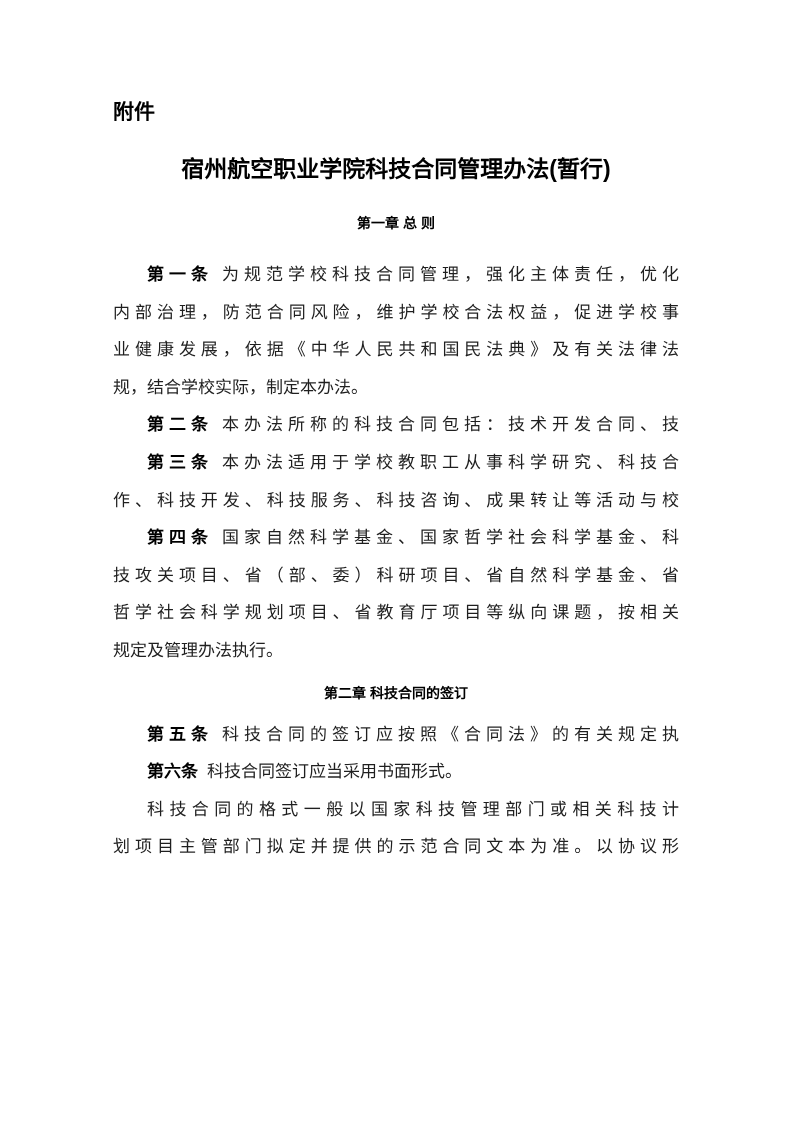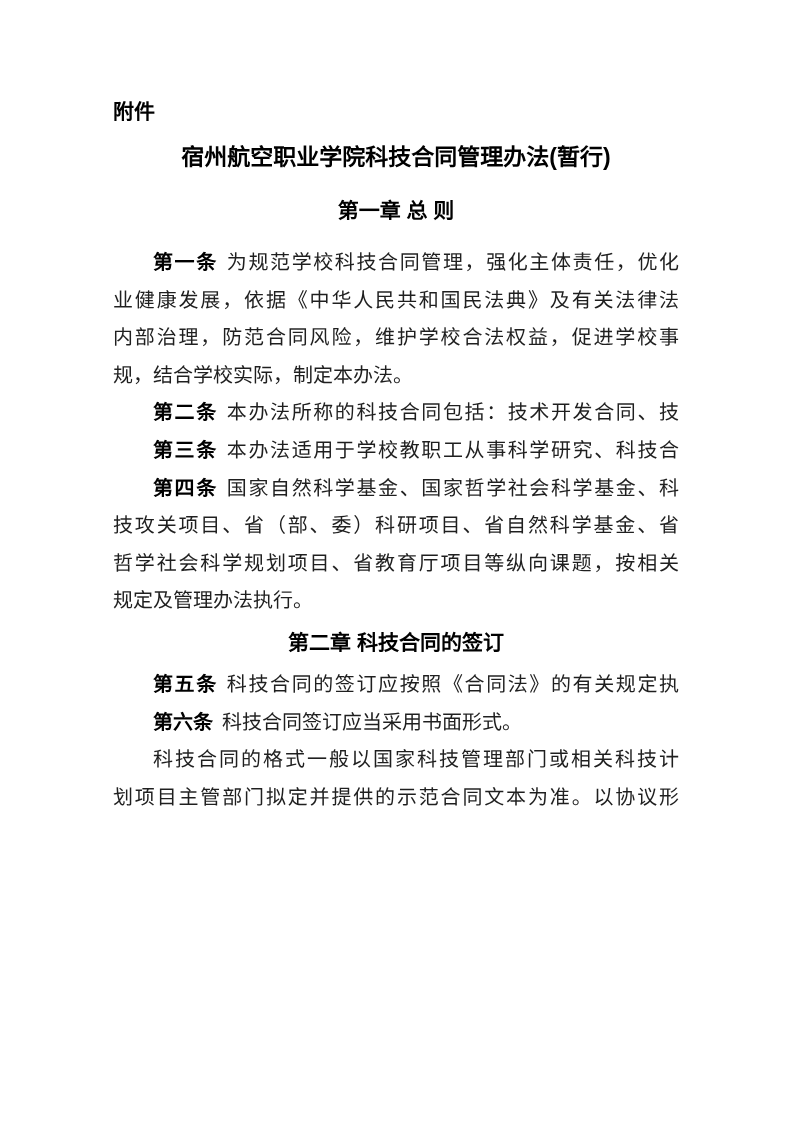--- a/index.html
+++ b/index.html
@@ -29,43 +29,43 @@
   }
   .attachment {
     margin-top: 100px;
     font-family: "Liberation Sans", "DejaVu Sans", sans-serif;
     font-weight: bold;
     font-size: 21px;
     line-height: 24px;
     color: var(--heading-color, #000000);
   }
   .doc-title {
-    margin-top: 16px;
+    margin-top: 28px;
     text-align: center;
     font-family: "Liberation Sans", "DejaVu Sans", sans-serif;
     font-weight: bold;
     font-size: 23px;
     line-height: 34px;
     color: var(--heading-color, #000000);
   }
   .chapter-heading {
     text-align: center;
     font-family: "Liberation Sans", "DejaVu Sans", sans-serif;
     font-weight: bold;
-    font-size: 21px;
+    font-size: 14px;
     line-height: 30px;
     color: var(--heading-color, #000000);
   }
   #chapter-1-heading { margin: 22px 0 18px 0; }
   #chapter-2-heading { margin: 8px 0 8px 0; }
   .para { }
   .line {
     height: 37.6px;
     line-height: 37.6px;
-    font-size: 20px;
+    font-size: 17px;
     text-align: justify;
     text-align-last: justify;
     white-space: nowrap;
     letter-spacing: 0;
   }
   .line.end { text-align-last: left; }
   .line.indent { text-indent: 2em; }
   .article-label {
     font-weight: bold;
     padding-right: 9px;
@@ -79,31 +79,32 @@
   <div class="content">
 
     <div class="attachment">附件</div>
 
     <div class="doc-title">宿州航空职业学院科技合同管理办法(暂行)</div>
 
     <div class="chapter-heading" id="chapter-1-heading">第一章 总 则</div>
 
     <div class="para">
       <div class="line indent"><span class="article-label">第一条</span><span>为规范学校科技合同管理，强化主体责任，优化</span></div>
+      <div class="line">内部治理，防范合同风险，维护学校合法权益，促进学校事</div>
       <div class="line">业健康发展，依据《中华人民共和国民法典》及有关法律法</div>
-      <div class="line">内部治理，防范合同风险，维护学校合法权益，促进学校事</div>
       <div class="line end">规，结合学校实际，制定本办法。</div>
     </div>
 
     <div class="para">
       <div class="line indent"><span class="article-label">第二条</span><span>本办法所称的科技合同包括：技术开发合同、技</span></div>
     </div>
 
     <div class="para">
       <div class="line indent"><span class="article-label">第三条</span><span>本办法适用于学校教职工从事科学研究、科技合</span></div>
+      <div class="line">作、科技开发、科技服务、科技咨询、成果转让等活动与校</div>
     </div>
 
     <div class="para">
       <div class="line indent"><span class="article-label">第四条</span><span>国家自然科学基金、国家哲学社会科学基金、科</span></div>
       <div class="line">技攻关项目、省（部、委）科研项目、省自然科学基金、省</div>
       <div class="line">哲学社会科学规划项目、省教育厅项目等纵向课题，按相关</div>
       <div class="line end">规定及管理办法执行。</div>
     </div>
 
     <div class="chapter-heading" id="chapter-2-heading">第二章 科技合同的签订</div>

